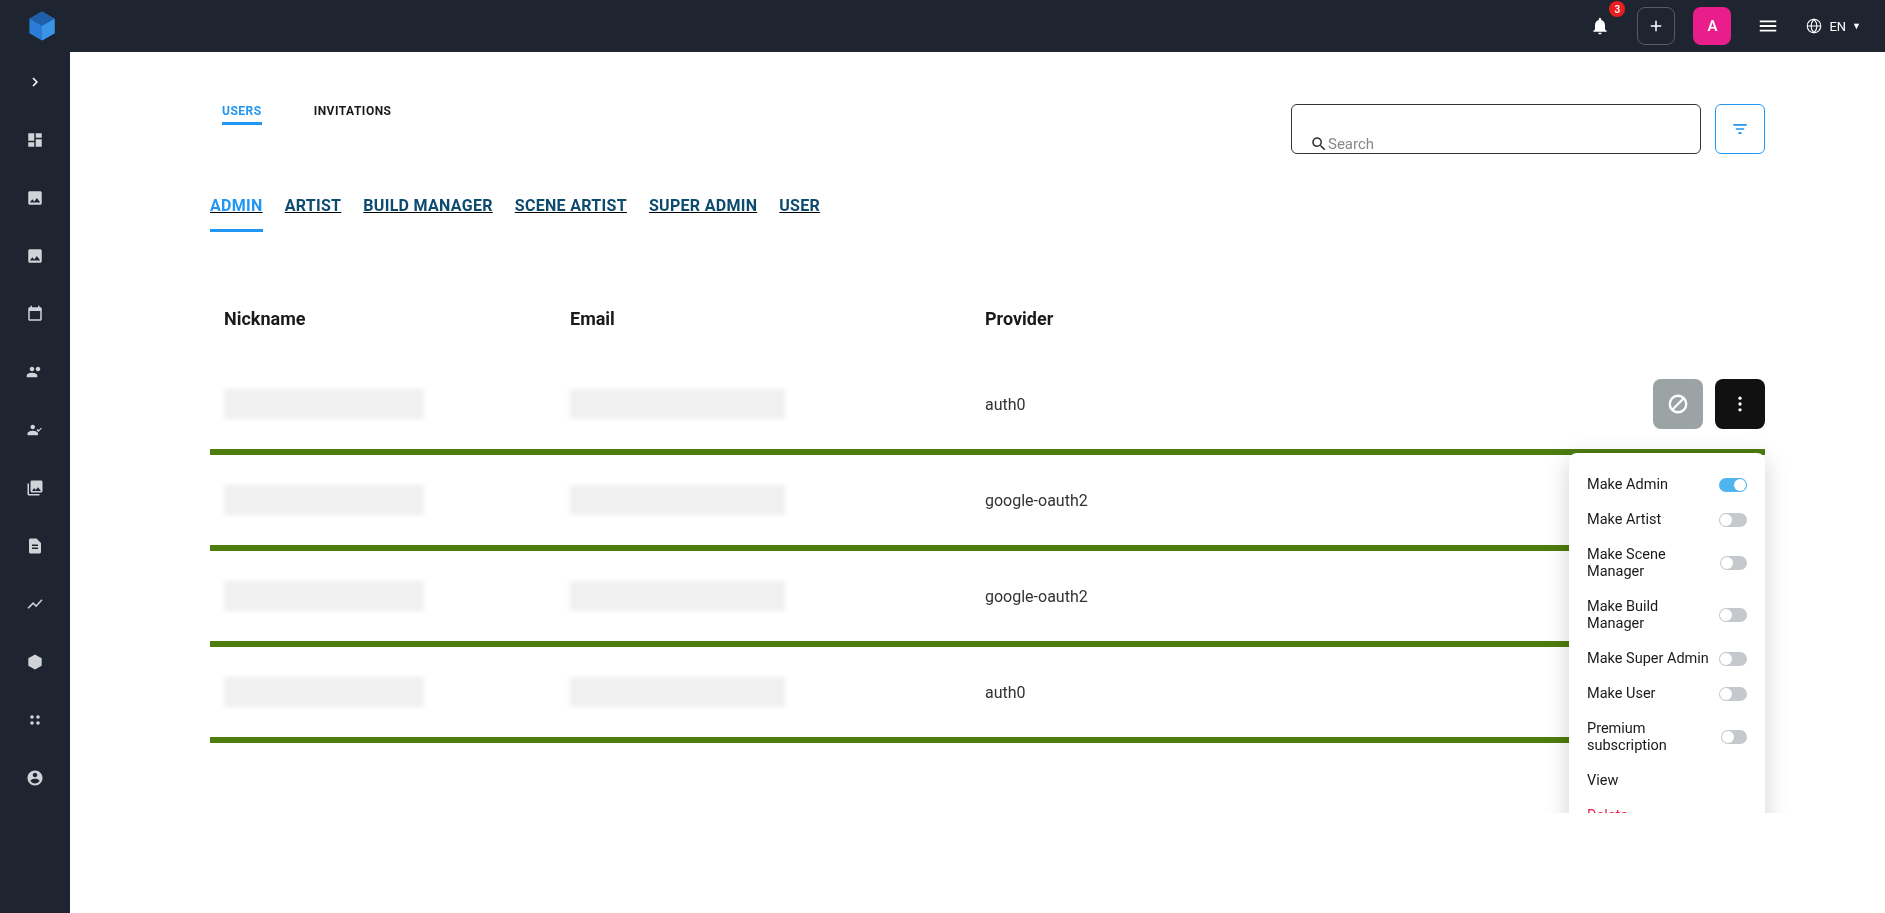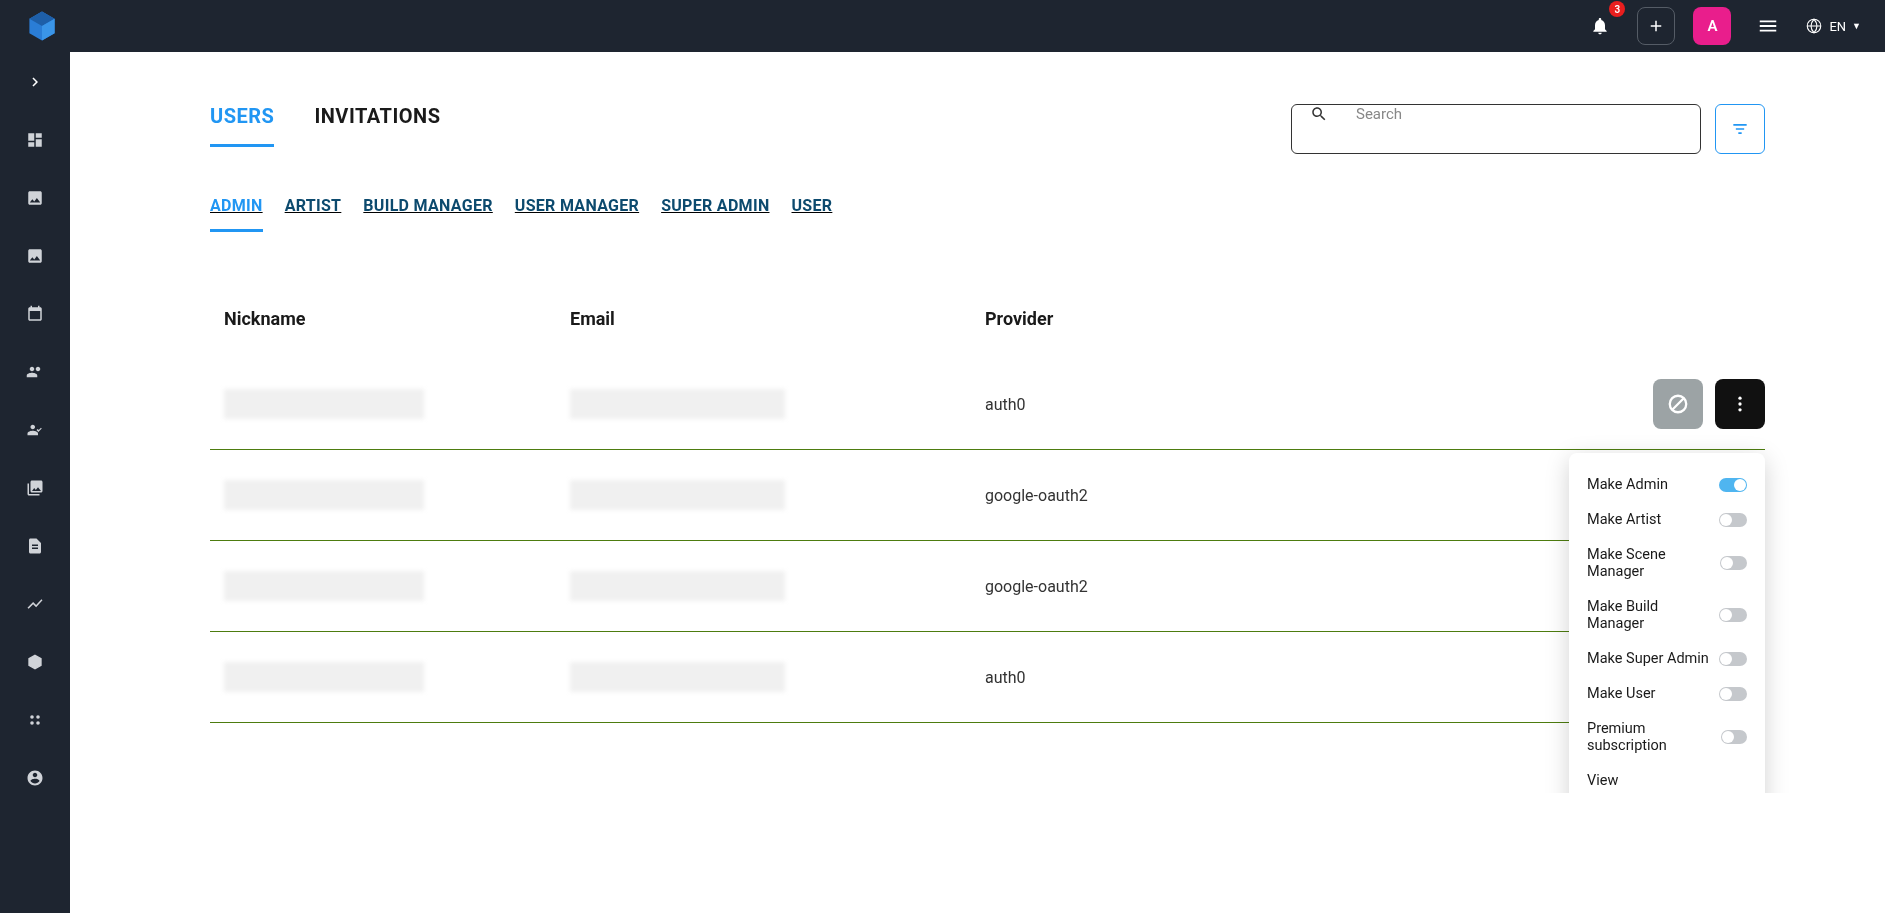--- a/index.html
+++ b/index.html
@@ -22,41 +22,41 @@
     .sidebar { position: fixed; left: 0; top: 52px; bottom: 0; width: 70px; background: #1e2530; display: flex; flex-direction: column; align-items: center; padding-top: 18px; gap: 34px; }
     .sidebar-item { width: 24px; height: 24px; display: flex; align-items: center; justify-content: center; cursor: pointer; color: #d0d3d8; }
     .sidebar-item svg { width: 18px; height: 18px; fill: currentColor; }
     .sidebar-chevron { color: #fff; }
     
     
     .main { margin-left: 70px; padding: 52px 120px 40px 140px; }
     
     .top-row { display: flex; justify-content: space-between; align-items: flex-start; }
     .tabs-primary { display: flex; gap: 40px; }
-    .tab-primary { font-size: 20px; font-weight: 700; letter-spacing: 0.5px; color: #1a1a1a; padding-bottom: 16px; border-bottom: 3px solid transparent; cursor: pointer; }
+    .tab-primary { font-size: 12px; font-weight: 700; letter-spacing: 0.5px; color: #1a1a1a; padding-bottom: 4px; border-bottom: 3px solid transparent; cursor: pointer; margin-left: 12px; }
     .tab-primary.active { color: #2196f3; border-bottom-color: #2196f3; }
     
     .search-group { display: flex; gap: 14px; align-items: center; }
-    .search-box { display: flex; align-items: flex-start; border: 1.5px solid #333; border-radius: 6px; padding: 0 18px; height: 50px; width: 410px; gap: 28px; }
+    .search-box { display: flex; align-items: flex-end; border: 1.5px solid #333; border-radius: 6px; padding: 0 18px; height: 50px; width: 410px; gap: 0; }
     .search-box input { border: none; outline: none; font-size: 15px; flex: 1; color: #333; }
     .search-box input::placeholder { color: #888; }
     .filter-btn { width: 50px; height: 50px; border: 1.5px solid #2196f3; border-radius: 6px; display: flex; align-items: center; justify-content: center; cursor: pointer; }
     
     .tabs-secondary { display: flex; gap: 22px; margin-top: 42px; text-decoration: underline; }
     .tab-secondary { font-size: 16px; font-weight: 700; letter-spacing: 0.3px; color: #0c4a6e; padding-bottom: 14px; border-bottom: 3px solid transparent; cursor: pointer; }
     .tab-secondary.active { color: #2196f3; border-bottom-color: #2196f3; }
     
     .table { margin-top: 68px; }
     .table-head { display: flex; font-size: 18px; font-weight: 700; color: #1a1a1a; padding: 8px 0 30px; }
     .col-nick { flex: 0 0 360px; padding-left: 14px; }
     .col-email { flex: 0 0 415px; }
     .col-provider { flex: 0 0 310px; }
     .col-users { flex: 1; text-align: left; }
     
-    .table-row { display: flex; align-items: center; padding: 30px 0; border-bottom: 1px solid #4d7c0f; position: relative; }
+    .table-row { display: flex; align-items: center; padding: 30px 0; border-bottom: 6px solid #4d7c0f; position: relative; }
     .table-row:first-child { padding-top: 20px; }
     .redacted { height: 30px; background: #f0f0f0; width: 200px; filter: blur(2px); }
     .col-nick .redacted { width: 200px; }
     .col-email .redacted { width: 215px; }
     .row-actions { display: flex; gap: 12px; position: absolute; right: 0; }
     .action-btn { width: 50px; height: 50px; border-radius: 8px; display: flex; align-items: center; justify-content: center; cursor: pointer; }
     .action-btn.ban { background: #9ca3a5; }
     .action-btn.more { background: #111; }
     .action-btn.more-outline { border: 1.5px solid #333; background: #fff; }
     
@@ -201,21 +201,21 @@
             <path d="M4 6h16v2H4zm3 5h10v2H7zm3 5h4v2h-4z"></path>
           </svg>
       </div>
     </div>
   </div>
 
   <div class="tabs-secondary">
     <div class="tab-secondary active">ADMIN</div>
     <div class="tab-secondary">ARTIST</div>
     <div class="tab-secondary">BUILD MANAGER</div>
-    <div class="tab-secondary">USER MANAGER</div>
+    <div class="tab-secondary">SCENE ARTIST</div>
     <div class="tab-secondary">SUPER ADMIN</div>
     <div class="tab-secondary">USER</div>
   </div>
 
   <div class="table">
     <div class="table-head">
       <div class="col-nick">Nickname</div>
       <div class="col-email">Email</div>
       <div class="col-provider">Provider</div>
     </div>

